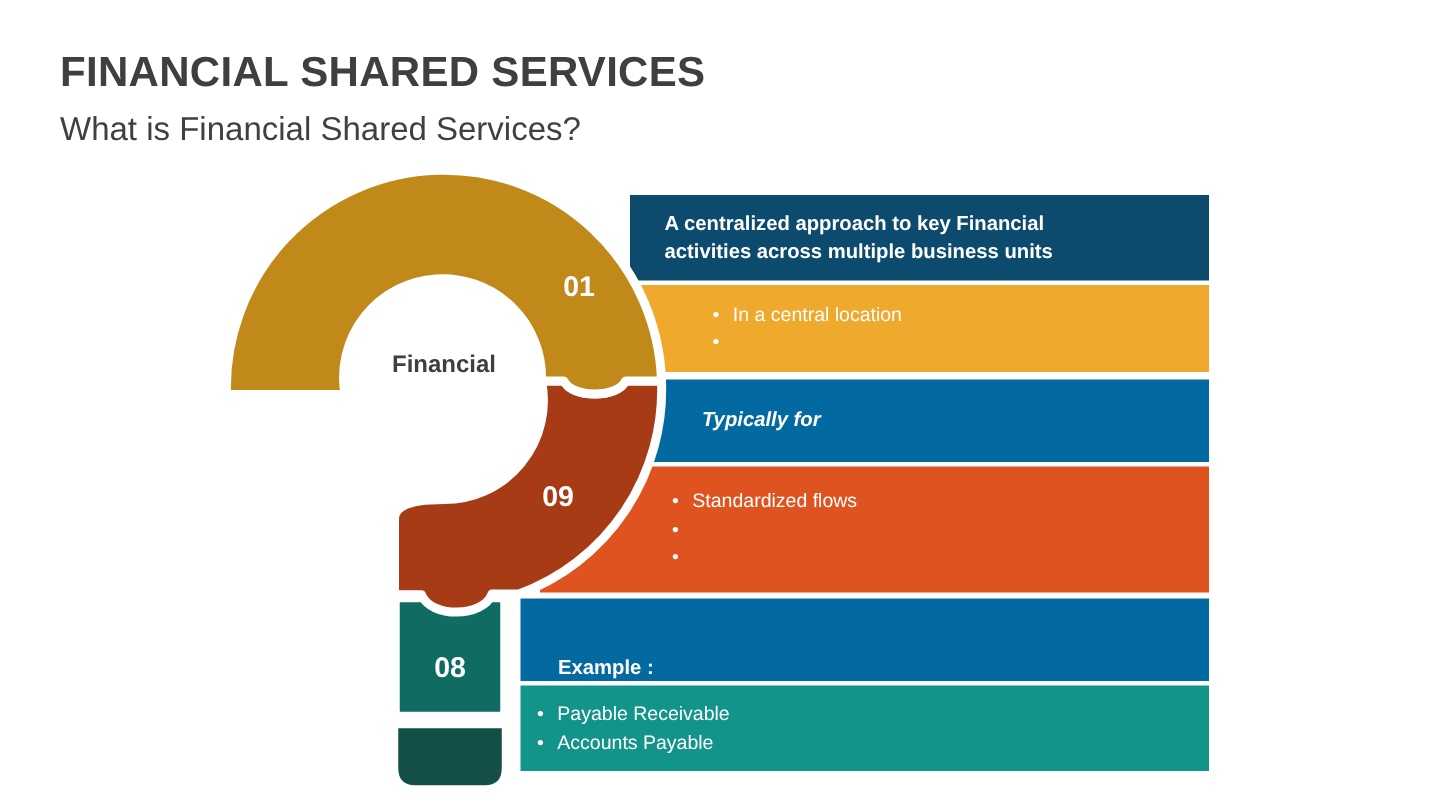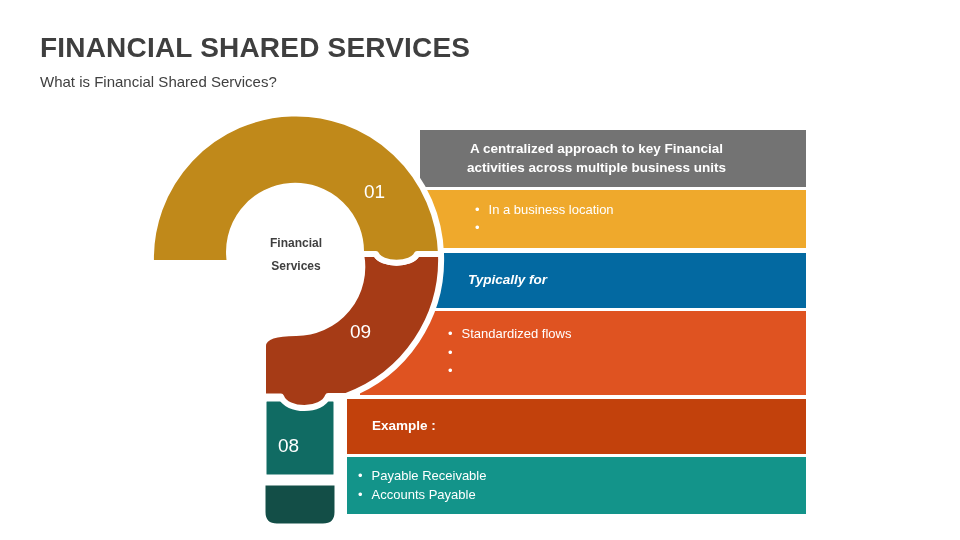--- a/index.html
+++ b/index.html
@@ -12,21 +12,21 @@
     font-family: "Liberation Sans", sans-serif;
     margin-top: 16px;
   }
   .page-title {
     position: absolute; left: 40px; top: 16px;
     font-size: 28px; font-weight: 700; letter-spacing: 0.2px;
     color: #3f3f3f;
   }
   .page-subtitle {
     position: absolute; left: 40px; top: 57px;
-    font-size: 15px; font-weight: 400;
+    font-size: 22px; font-weight: 400;
     color: #404040;
   }
   .block {
     position: absolute;
     display: flex; flex-direction: column; justify-content: center;
   }
   .block .htext {
     color: #fff; font-weight: 700; font-size: 13.5px; line-height: 18.5px;
   }
   .bullet-row {
@@ -50,50 +50,50 @@
   .qmark-svg {
     position: absolute; left: 0; top: 0;
     width: 960px; height: 540px;
     z-index: 2; pointer-events: none;
   }
   .qmark-svg path, .qmark-svg rect {
     stroke: #ffffff; stroke-linejoin: round;
   }
   .seg-label {
     position: absolute; z-index: 3;
-    width: 44px; text-align: left;
-    color: #ffffff; font-weight: 400; font-size: 19px;
+    width: 44px; text-align: center;
+    color: #ffffff; font-weight: 700; font-size: 19px;
   }
   .seg-label-01 { left: 364px; top: 165px; }
   .seg-label-02 { left: 350px; top: 305px; }
   .seg-label-03 { left: 278px; top: 419px; }
   .center-label {
     position: absolute; z-index: 3;
     left: 236px; top: 216px; width: 120px;
     text-align: center;
-    color: #3f3f3f; font-weight: 700; font-size: 12px; line-height: 23px;
+    color: #3f3f3f; font-weight: 700; font-size: 16px; line-height: 23px;
   }
 </style>
 </head>
 <body>
 
 <div class="slide">
 
   <div class="page-title">FINANCIAL SHARED SERVICES</div>
   <div class="page-subtitle">What is Financial Shared Services?</div>
 
-  <div class="block blk-h1" style="background-color: #737373; text-align: center;">
+  <div class="block blk-h1" style="background-color: #0c4a6e;">
     <div class="htext">A centralized approach to key Financial activities across multiple business units</div>
   </div>
 
   <div class="block blk-b1" style="background-color: rgb(239, 169, 44);">
     <div class="bullets">
       <div class="bullet-row">
         <span class="bdot">•</span>
-        <span>In a business location</span>
+        <span>In a central location</span>
       </div>
       <div class="bullet-row">
         <span class="bdot">•</span>
       </div>
     </div>
   </div>
 
   <div class="block blk-h2" style="background-color: #0369a1; font-style: italic;">
     <div class="htext">Typically for</div>
   </div>
@@ -106,21 +106,21 @@
       </div>
       <div class="bullet-row">
         <span class="bdot">•</span>
       </div>
       <div class="bullet-row">
         <span class="bdot">•</span>
       </div>
     </div>
   </div>
 
-  <div class="block blk-h3" style="background-color: #c2410c;">
+  <div class="block blk-h3" style="background-color: #0369a1; justify-content: flex-end;">
     <div class="htext">Example :</div>
   </div>
 
   <div class="block blk-b3" style="background-color: rgb(19, 148, 138);">
     <div class="bullets">
       <div class="bullet-row">
         <span class="bdot">•</span>
         <span>Payable Receivable</span>
       </div>
       <div class="bullet-row">
@@ -156,16 +156,15 @@
              A 66 66 0 1 0 230,247
              Z" stroke-width="6" fill="#C0891A"></path>
   </svg>
 
   <div class="seg-label seg-label-01">01</div>
   <div class="seg-label seg-label-02">09</div>
   <div class="seg-label seg-label-03">08</div>
 
   <div class="center-label">
     <div>Financial</div>
-    <div>Services</div>
   </div>
 
 </div>
 
 </body></html>

